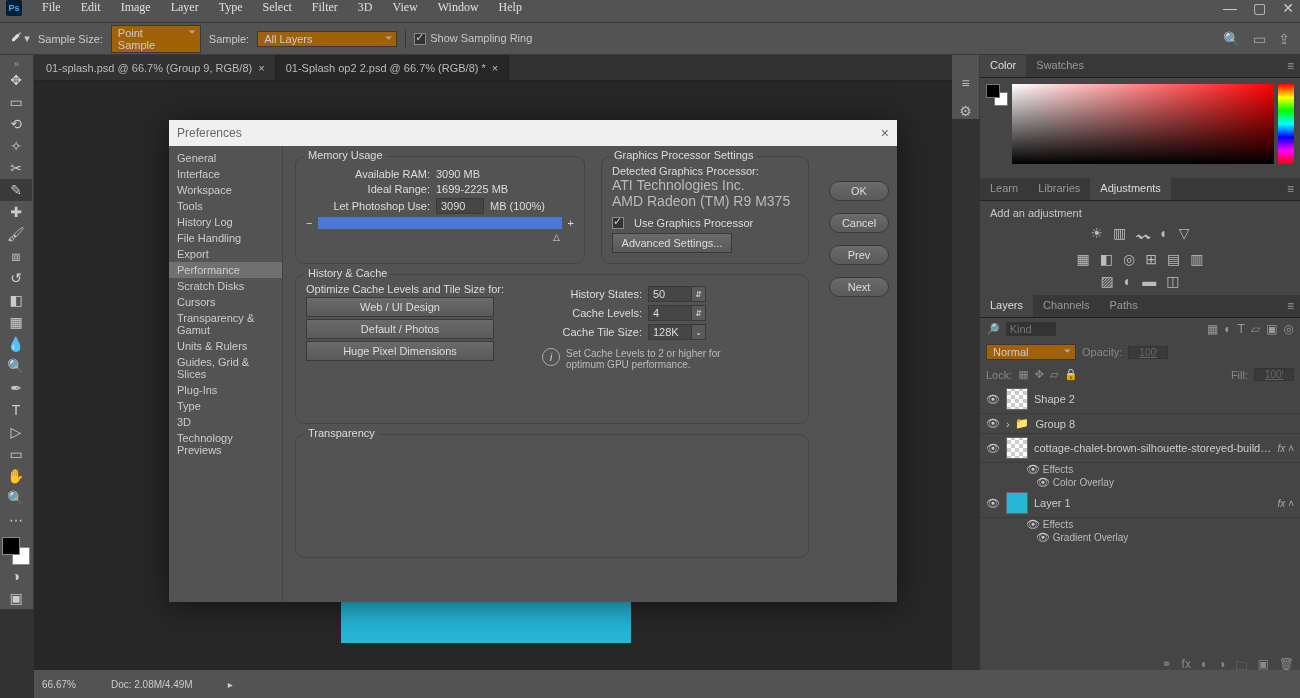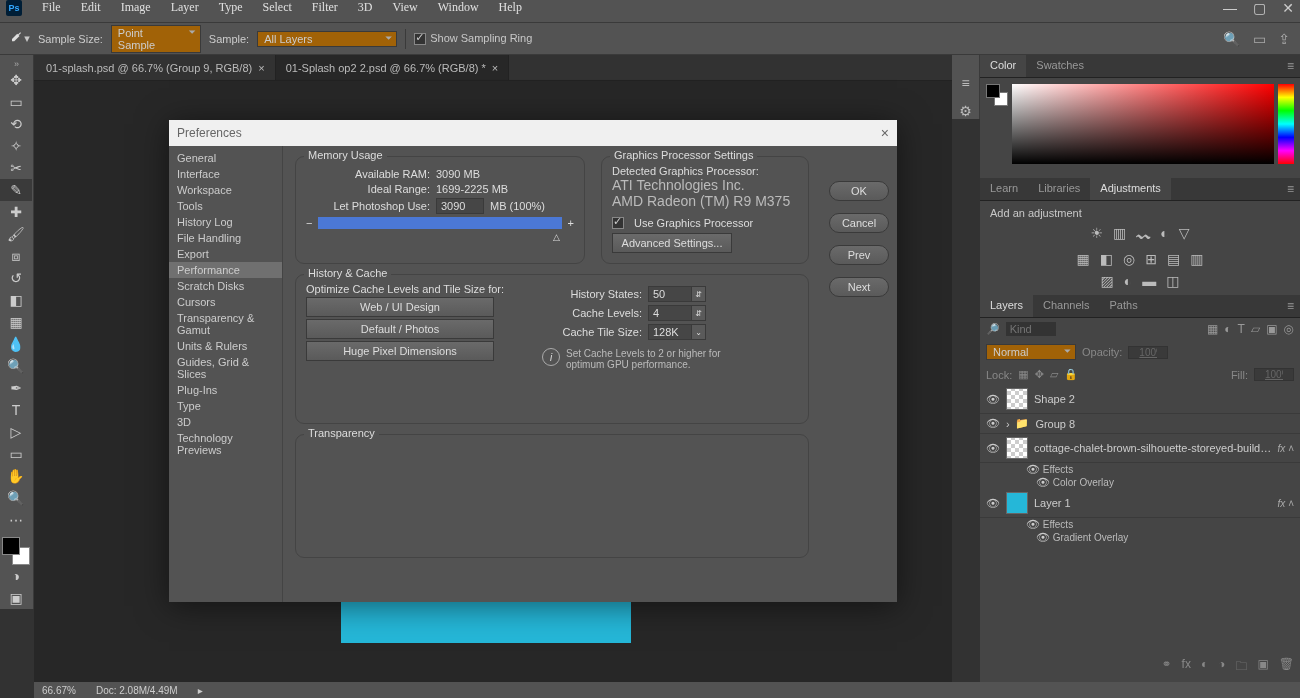--- a/index.html
+++ b/index.html
@@ -50,21 +50,21 @@
   .layer-row{display:flex;align-items:center;padding:3px 6px;gap:6px;border-bottom:1px solid #3a3a3a;}
   .eye{width:14px;text-align:center;color:#ccc;font-size:11px;}
   .thumb{width:22px;height:22px;background:#fff;border:1px solid #666;flex-shrink:0;}
   .thumb.shape{background:repeating-conic-gradient(#ccc 0 25%,#fff 0 50%) 0/8px 8px;}
   .thumb.cyan{background:#25b7d8;}
   .layer-name{font-size:11px;color:#ccc;white-space:nowrap;overflow:hidden;text-overflow:ellipsis;flex:1;}
   .fx{font-size:10px;font-style:italic;color:#aaa;}
   .sub-effect{padding-left:46px;font-size:10px;color:#bbb;}
   .layers-ctrl{display:flex;align-items:center;gap:6px;padding:4px 6px;color:#888;font-size:11px;}
   .locked-input{background:#3a3a3a;border:1px solid #333;color:#666;padding:0 10px;width:40px;font-size:10px;text-decoration:underline;}
-  .status-bar{position:absolute;left:34px;right:0;bottom:0;height:16px;background:#535353;display:flex;align-items:center;padding:0 8px;gap:20px;font-size:10px;color:#ccc;}
+  .status-bar{position:absolute;left:34px;right:0;bottom:0;height:28px;background:#535353;display:flex;align-items:center;padding:0 8px;gap:35px;font-size:10px;color:#ccc;}
   .bottom-icons{position:absolute;right:6px;bottom:20px;display:flex;gap:10px;color:#888;font-size:12px;}
   
   .dialog{position:absolute;left:169px;top:120px;width:728px;height:482px;background:#535353;box-shadow:0 4px 30px rgba(0,0,0,0.5);display:flex;flex-direction:column;}
   .dialog-titlebar{height:26px;background:#f0f0f0;color:#666;display:flex;align-items:center;padding:0 8px;font-size:12px;}
   .dialog-titlebar .x{margin-left:auto;font-size:14px;}
   .dialog-body{flex:1;display:flex;}
   .pref-sidebar{width:114px;background:#535353;border-right:1px solid #444;padding-top:4px;}
   .pref-cat{padding:2px 8px;font-size:11px;color:#ccc;}
   .pref-cat.active{background:#707070;}
   .pref-content{flex:1;padding:10px 12px;position:relative;color:#ddd;font-size:11px;}

